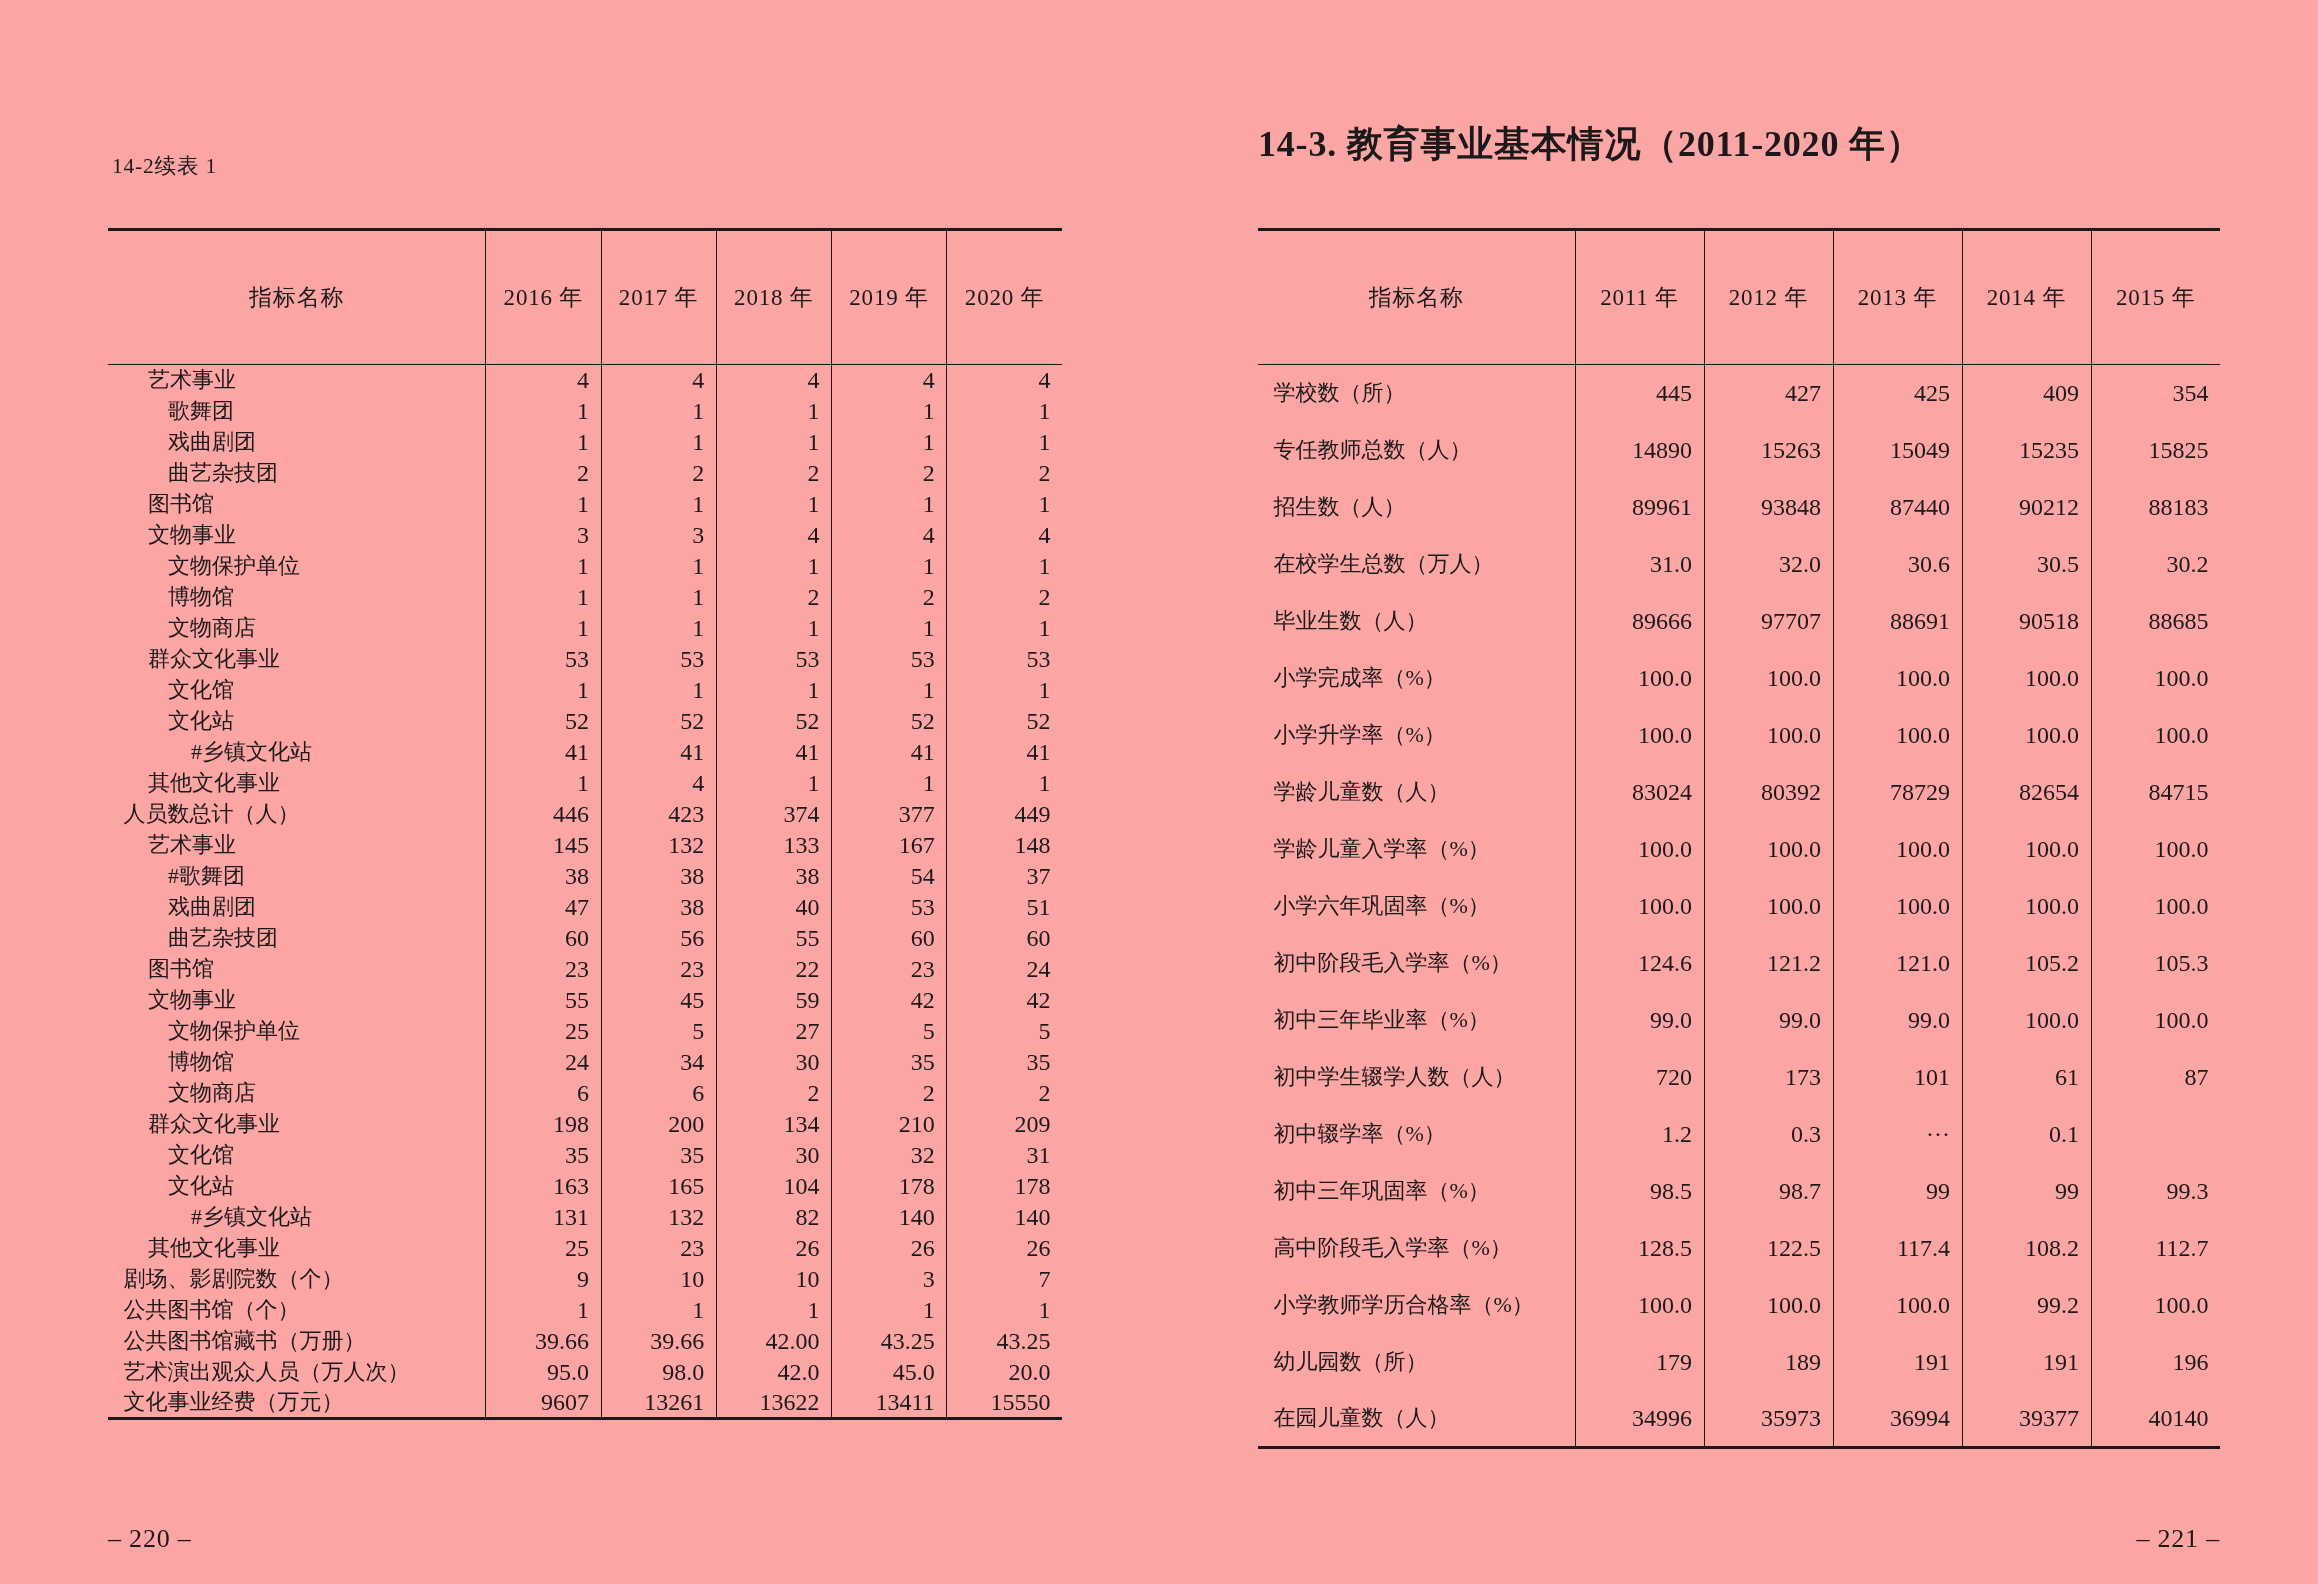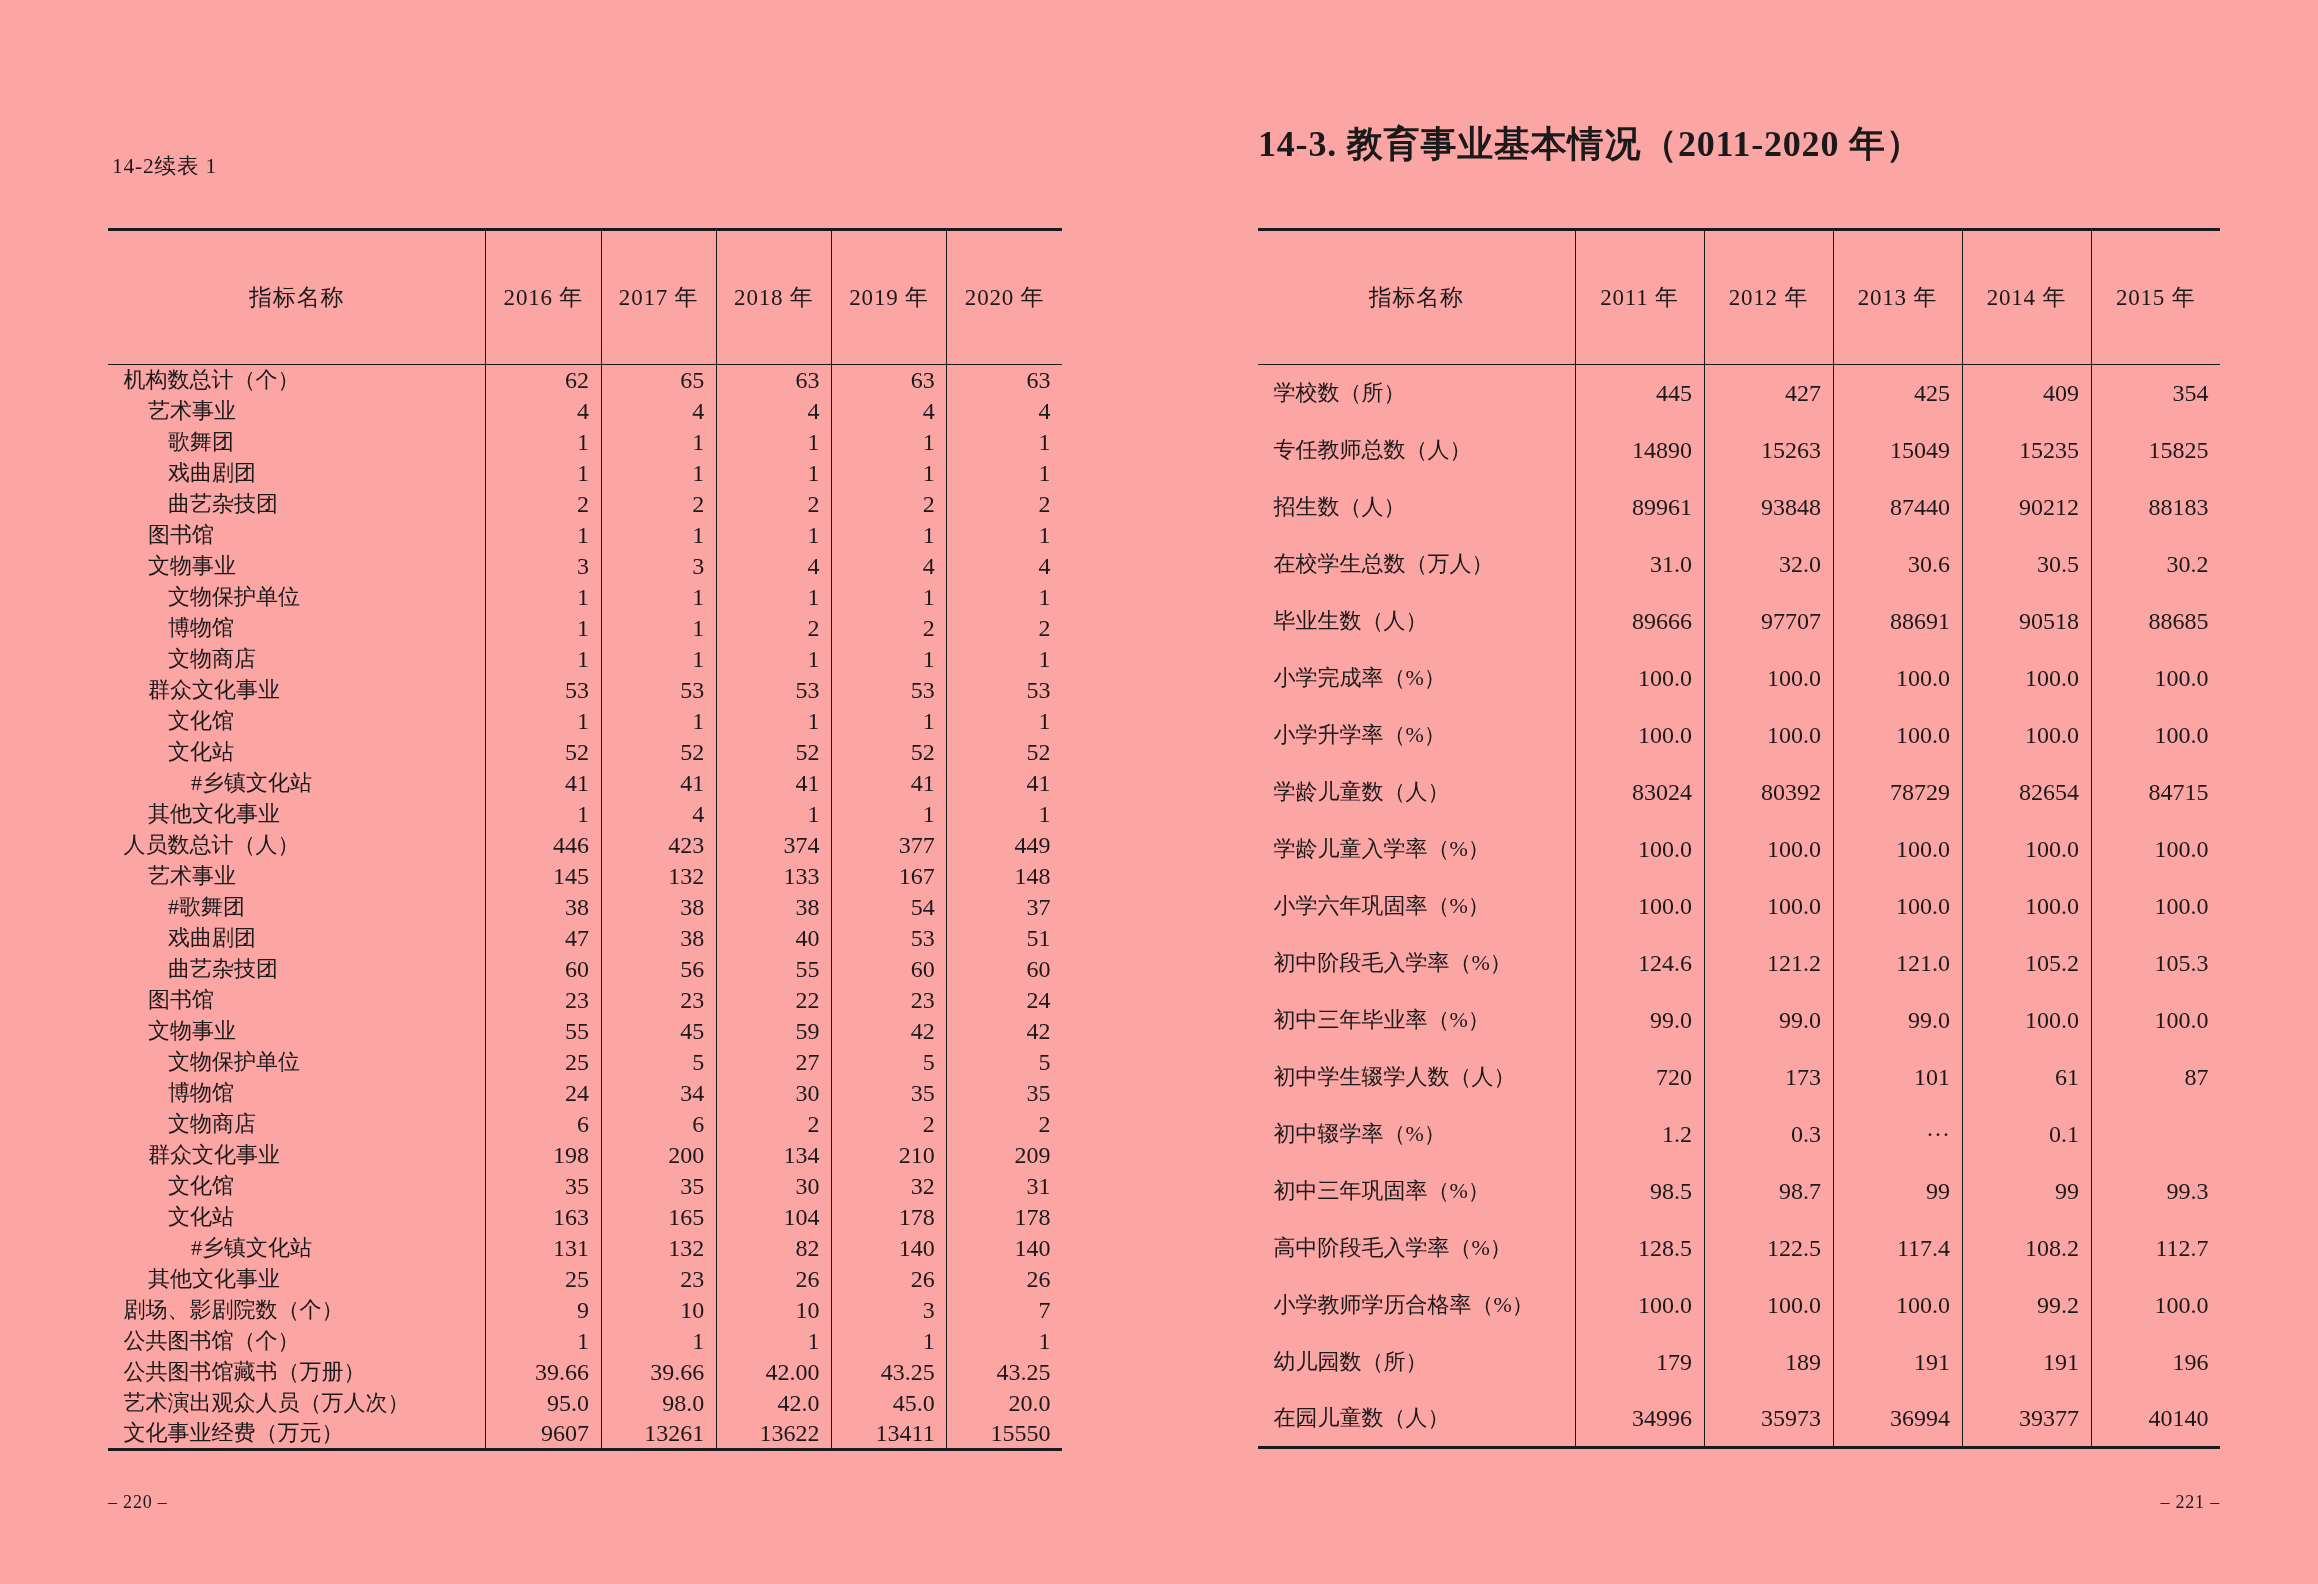--- a/index.html
+++ b/index.html
@@ -28,21 +28,21 @@
   .ycol{border-left:1.5px solid #1a1a1a;}
   .left-table tbody tr{height:31px;}
   .right-table tbody tr{height:57px;}
   td{vertical-align:middle;line-height:1;white-space:nowrap;}
   td.label{text-align:left;font-size:22px;}
   td.val{text-align:right;padding-right:11.5px;font-size:24px;}
   .ind0{padding-left:15.4px;}
   .ind1{padding-left:40px;}
   .ind2{padding-left:60px;}
   .ind3{padding-left:83px;}
-  .footer{position:absolute;top:1492px;font-size:18px;letter-spacing:0.8px;}
+  .footer{position:absolute;top:1524px;font-size:26px;letter-spacing:0.8px;}
   .footer-left{left:108px;}
   .footer-right{left:1258px;width:962px;text-align:right;}
 </style>
 </head>
 <body>
 
 <div class="page">
 
   <div class="cont-label">14-2续表 1</div>
 
@@ -62,28 +62,20 @@
         <th class="name-h">指标名称</th>
       <th class="ycol">2016 年</th>
           <th class="ycol">2017 年</th>
           <th class="ycol">2018 年</th>
           <th class="ycol">2019 年</th>
           <th class="ycol">2020 年</th>
         </tr>
     </thead>
     <tbody>
         <tr>
-          <td class="label ind0">机构数总计（个）</td>
-          <td class="ycol val">62</td>
-          <td class="ycol val">65</td>
-          <td class="ycol val">63</td>
-          <td class="ycol val">63</td>
-          <td class="ycol val">63</td>
-        </tr>
-        <tr>
           <td class="label ind1">艺术事业</td>
           <td class="ycol val">4</td>
           <td class="ycol val">4</td>
           <td class="ycol val">4</td>
           <td class="ycol val">4</td>
           <td class="ycol val">4</td>
         </tr>
         <tr>
           <td class="label ind2">歌舞团</td>
           <td class="ycol val">1</td>

